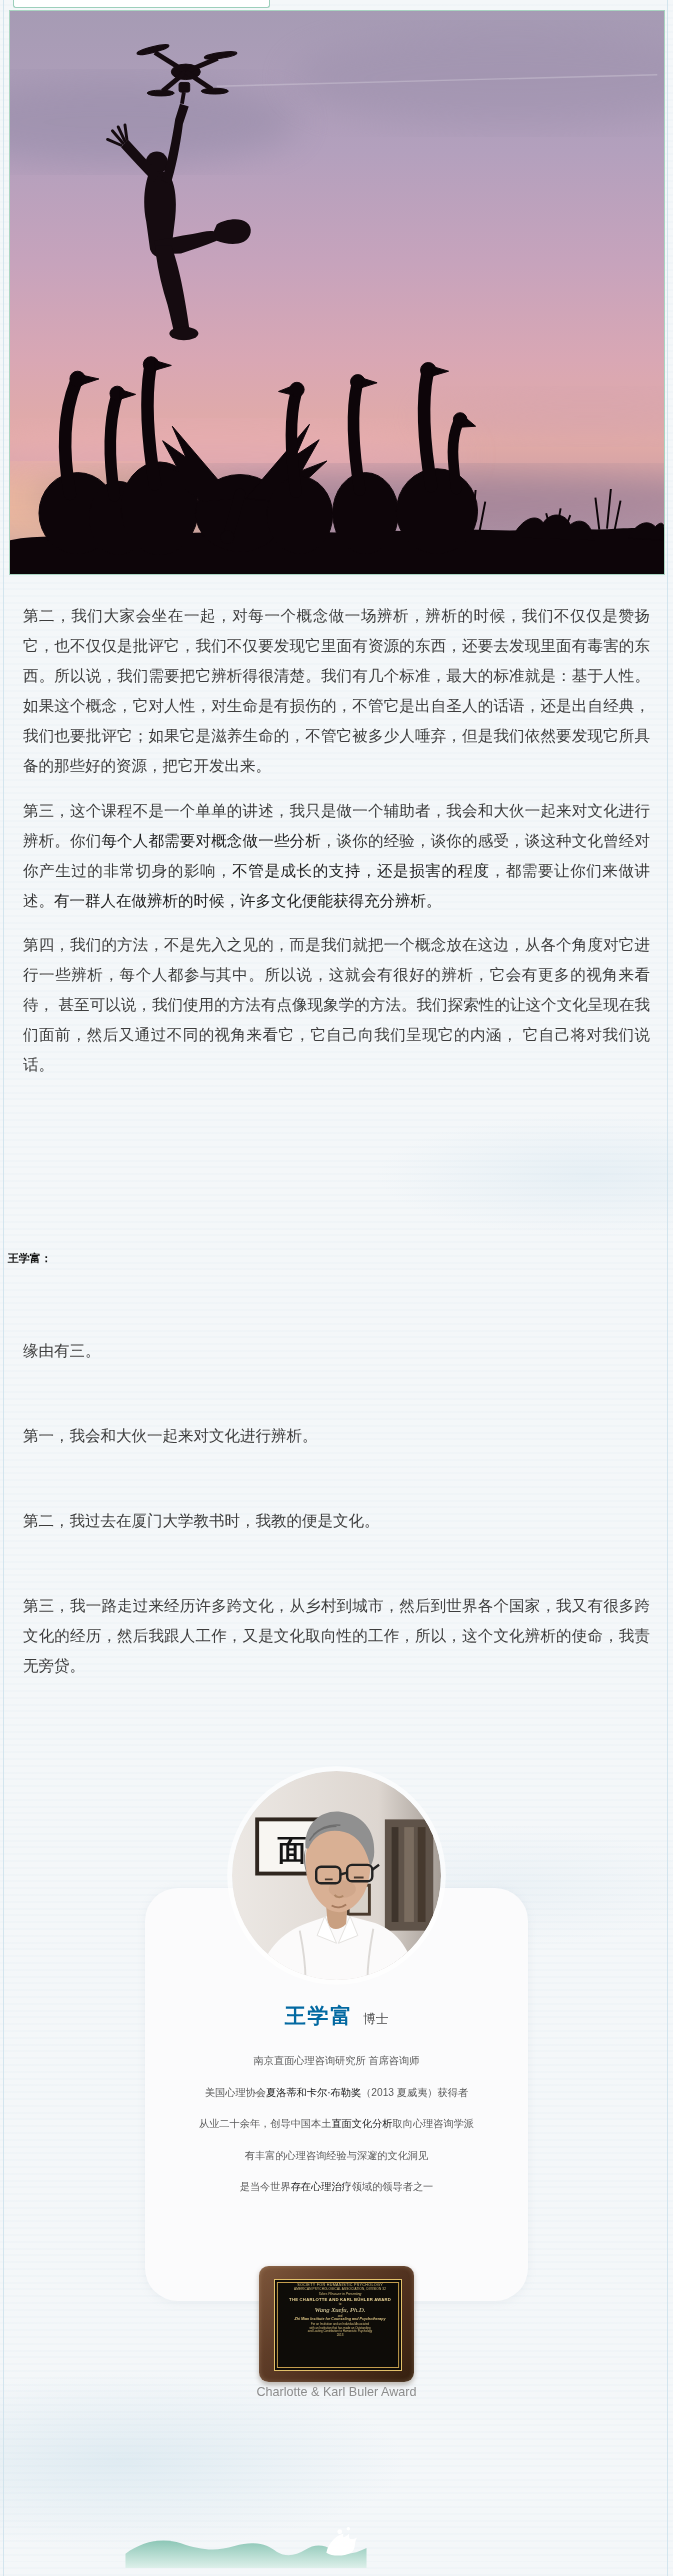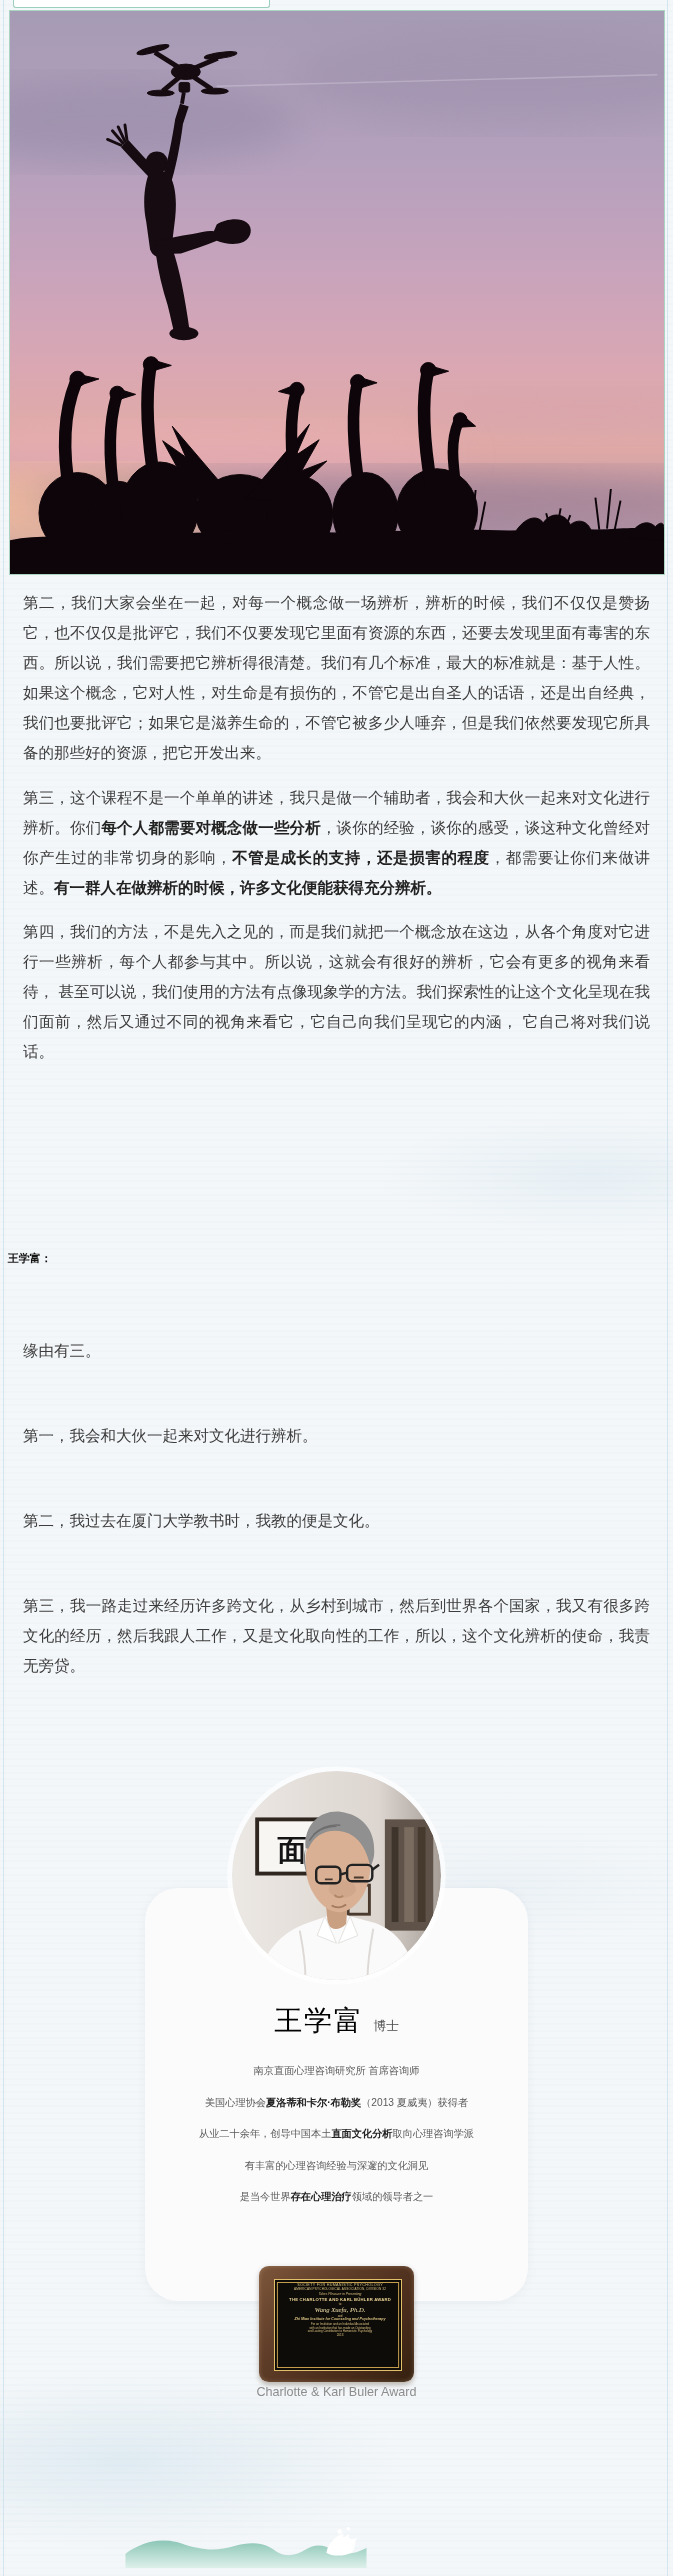--- a/index.html
+++ b/index.html
@@ -16,22 +16,22 @@
   .edge{position:absolute;top:0;bottom:0;width:1px;background:#cfe2ec;opacity:.9}
   .edge.l{left:2.9px}.edge.r{right:4.8px}
   .top-tab{position:absolute;left:12.6px;top:0;width:255px;height:6.8px;background:#fff;
     border:1px solid #9ccfbb;border-top:none;border-radius:0 0 2.9px 2.9px}
   .hero{position:absolute;left:8.7px;top:9.7px;width:656px;height:565px;border:1px solid #a9d4c1;
     box-sizing:border-box;background:#a79cb6;overflow:hidden}
   .hero svg{display:block;width:100%;height:100%}
 
   .article{position:absolute;left:23px;top:584px;width:627px}
   .para{font-size:15.5px;line-height:30px;color:#3d3d3d;text-align:justify;text-justify:inter-ideograph;margin:14.5px 0 0}
-  .para:first-child{margin-top:4px}
-  .b{font-weight:700;color:#222}
+  .para:first-child{margin-top:17px}
+  .b{font-weight:400;color:#222}
 
   .question{position:absolute;left:11.6px;top:1093px;width:642px;height:128px}
   .q-vline{position:absolute;left:9.7px;top:1.9px;width:1.9px;height:122px;background:#b2dff0}
   .q-tri{position:absolute;left:-1.9px;top:27px}
   .q-label{position:absolute;left:31px;top:31px;font-size:15.5px;font-weight:700;color:#7c2fb5;letter-spacing:1px}
   .q-hr{position:absolute;left:0;top:64px;width:636px;height:1px;
     background:linear-gradient(90deg,#8fcfe6 0%,#b9c0e4 45%,#e0b0d8 100%)}
   .q-text{position:absolute;left:31px;top:81px;font-size:15.5px;font-weight:700;color:#8742bd}
 
   .speaker{position:absolute;left:7.7px;top:1251px;font-size:11px;font-weight:700;color:#151515}
@@ -39,21 +39,21 @@
   .ans-p{font-size:15.5px;line-height:30px;color:#3d3d3d;text-align:justify;margin:0 0 55px}
   .ans-p:last-child{margin-bottom:0}
 
   .avatar{position:absolute;left:232px;top:1771px;width:209px;height:209px;border-radius:50%;
     overflow:hidden;z-index:3;box-shadow:0 0 0 4.8px rgba(255,255,255,.65)}
   .avatar svg{display:block}
   .card{position:absolute;left:145px;top:1888px;width:383px;height:413px;background:#fbfbfc;
     border-radius:33px;z-index:1;box-shadow:0 1.9px 9.7px rgba(160,175,190,.12)}
   .card-inner{position:absolute;left:0;right:0;top:114px;text-align:center}
   .name-row{white-space:nowrap}
-  .p-name{font-size:28px;font-weight:400;color:#000000;letter-spacing:1.9px}
+  .p-name{font-size:21px;font-weight:700;color:#0369a1;letter-spacing:1.9px}
   .p-degree{font-size:12.6px;color:#4c4c4c;margin-left:9.7px}
   .bio{margin-top:23px}
   .bio-line{margin:16px;font-size:10.2px;line-height:15.5px;color:#5b5b5b}
   .works{margin-top:25px}
   .works-line{margin:0;font-size:10.2px;line-height:15px;color:#5b5b5b}
 
   .plaque{position:absolute;left:259px;top:2266px;width:155px;height:116px;z-index:4;
     border-radius:9.7px;padding:12.6px 14.5px;box-sizing:border-box;
     background:linear-gradient(135deg,#7d563b 0%,#5f3d28 35%,#4a2c1b 70%,#35200f 100%);
     box-shadow:inset 0 0 5.8px rgba(255,230,190,.25), 0 2.9px 5.8px rgba(80,60,40,.35)}

